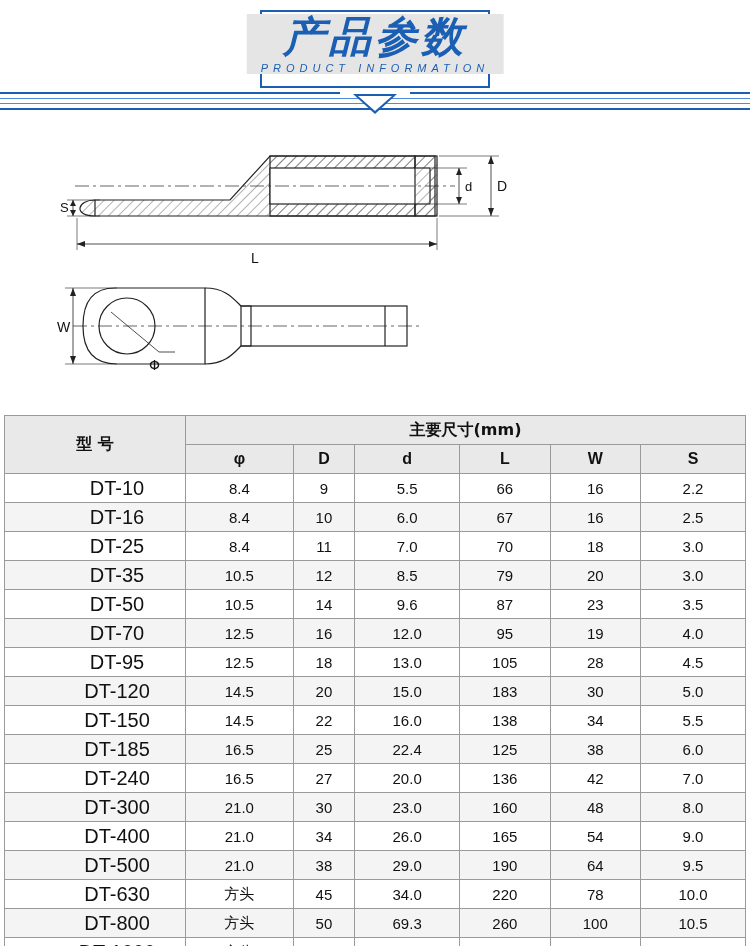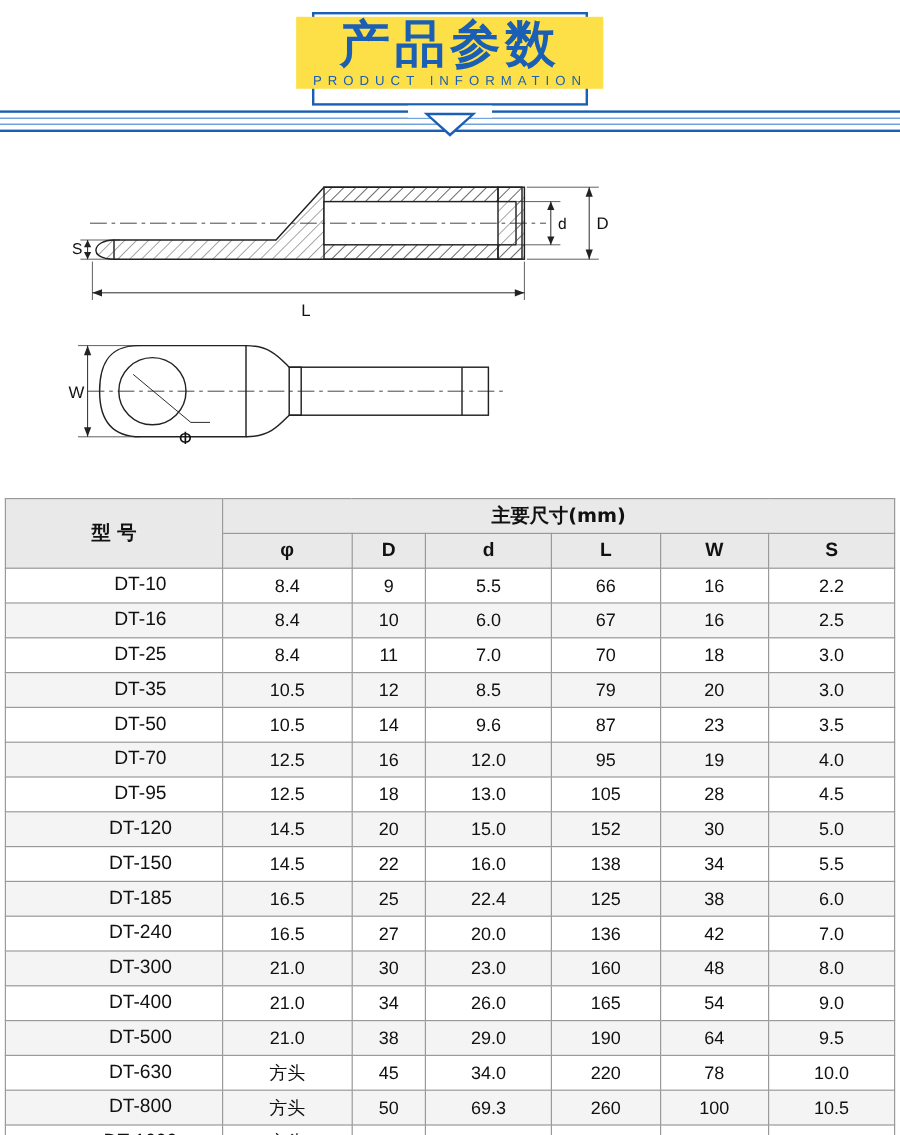--- a/index.html
+++ b/index.html
@@ -5,21 +5,21 @@
   html,body{margin:0;padding:0;}
   body{
     width:750px;height:946px;background:#ffffff;
     font-family:"Liberation Sans", sans-serif;
     position:relative;overflow:hidden;
   }
   
   .header{position:relative;height:120px;}
   .title-block{
     position:absolute;left:50%;top:14px;transform:translateX(-50%);
-    text-align:center;z-index:3;background:#fde047;padding:0 14px;
+    text-align:center;z-index:3;background:#e5e5e5;padding:0 14px;font-style:italic;
   }
   .title-cn{
     font-family:"DejaVu Sans", sans-serif;
     font-size:42px;font-weight:bold;color:#1b5fb4;letter-spacing:4px;
     line-height:46px;
   }
   .title-en{
     font-size:11px;color:#1b5fb4;letter-spacing:5px;margin-top:2px;
     font-family:"Liberation Sans", sans-serif;
   }
@@ -52,21 +52,21 @@
   
   .table-wrap{padding:0 4px;}
   table{border-collapse:collapse;width:742px;margin:0 auto;
         font-family:"Liberation Sans", sans-serif;}
   th,td{
     border:1px solid #9a9a9a;text-align:center;
     font-size:15px;color:#111;height:28px;padding:0;
   }
   thead th{background:#e9e9e9;font-weight:bold;font-size:16px;}
   th.model{width:180px;margin-left:12px;}
-  td.model{font-size:16px;padding-left:44px;}
+  td.model{font-size:20px;padding-left:44px;}
   tbody tr:nth-child(even){background:#f4f4f4;}
   tbody tr:nth-child(odd){background:#ffffff;}
   .cn{font-family:"DejaVu Sans", sans-serif;}
 </style>
 </head>
 <body>
 
 <div class="header">
   <div class="rules">
     <div class="rule"></div>
@@ -243,21 +243,21 @@
           <td>13.0</td>
           <td>105</td>
           <td>28</td>
           <td>4.5</td>
         </tr>
         <tr>
           <td class="model">DT-120</td>
           <td>14.5</td>
           <td>20</td>
           <td>15.0</td>
-          <td>152</td>
+          <td>183</td>
           <td>30</td>
           <td>5.0</td>
         </tr>
         <tr>
           <td class="model">DT-150</td>
           <td>14.5</td>
           <td>22</td>
           <td>16.0</td>
           <td>138</td>
           <td>34</td>

